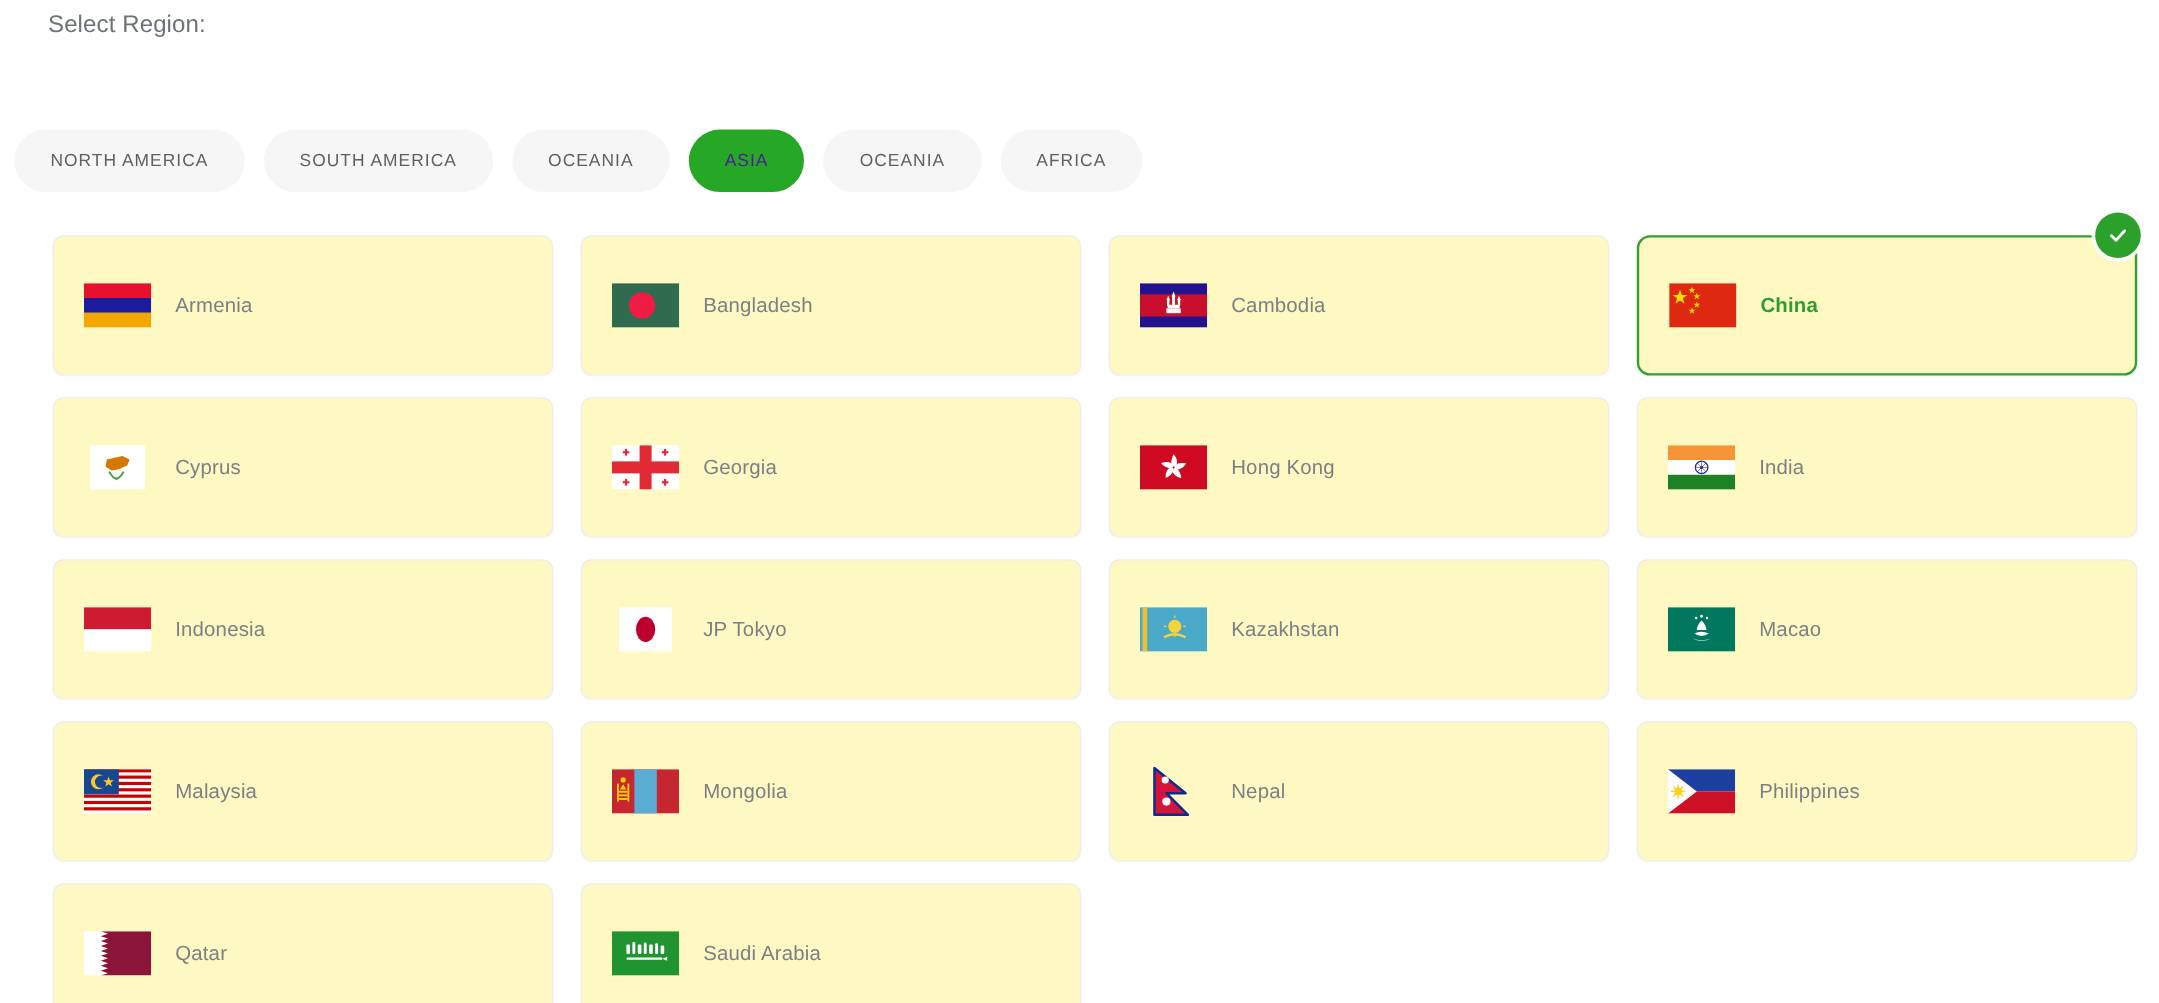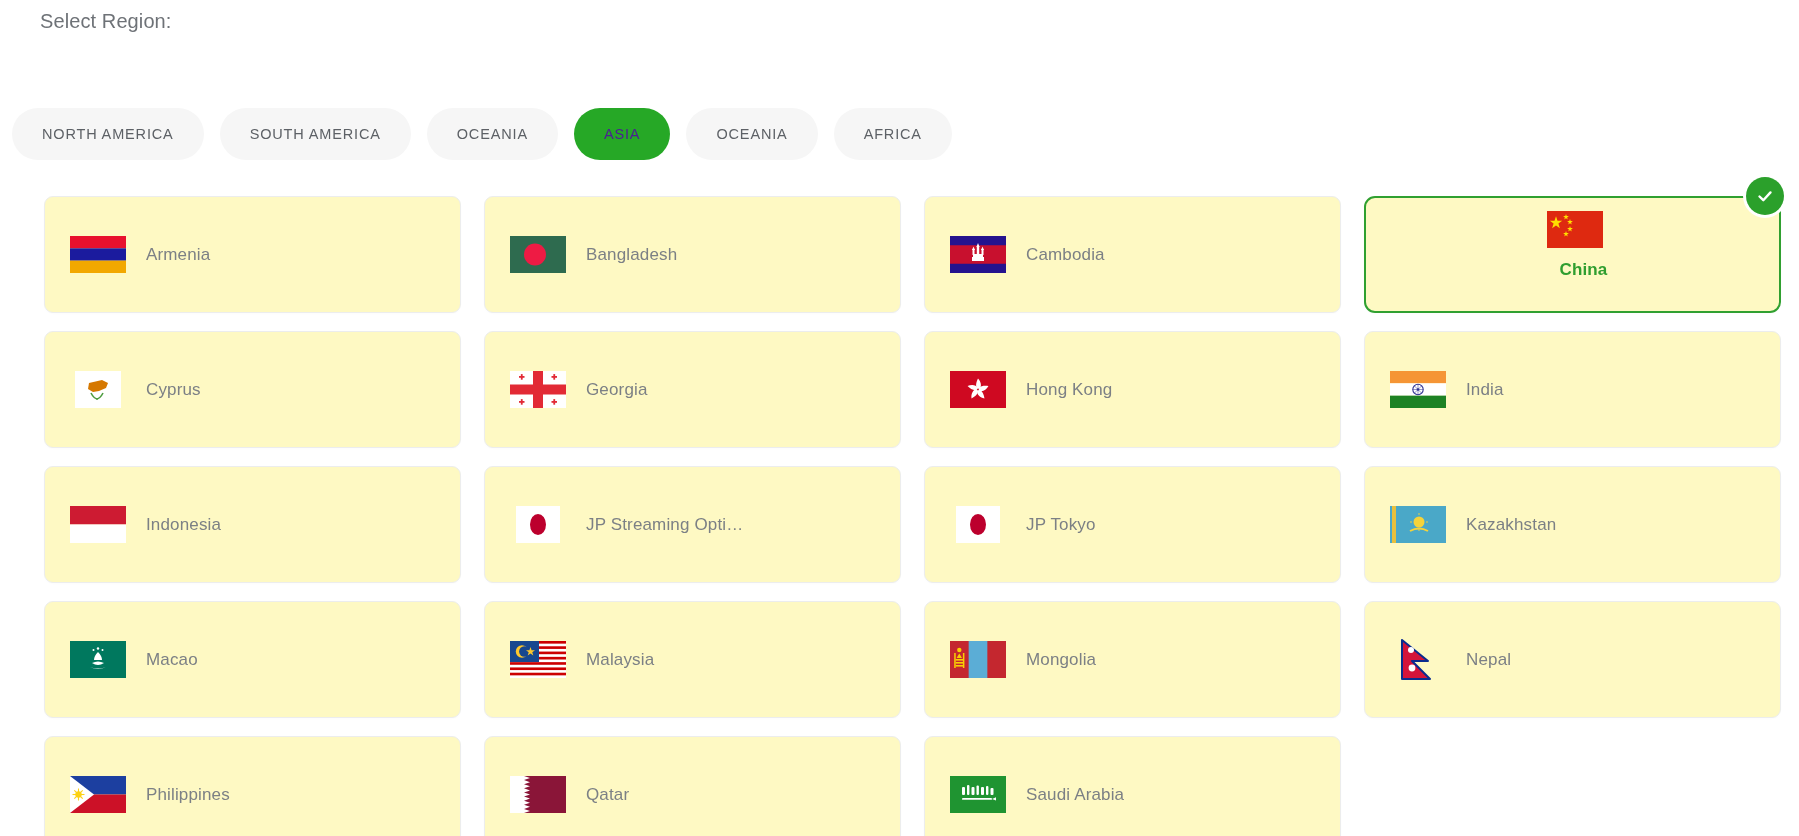--- a/index.html
+++ b/index.html
@@ -84,21 +84,20 @@
     border-radius: 9px;
     display: flex;
     align-items: center;
     padding-left: 22px;
     cursor: pointer;
     box-shadow: 0 1px 2px rgba(0,0,0,0.016);
   }
   .country-card.selected {
     border: 2px solid #30a030;
     border-radius: 11px;
-    flex-direction: column;
   }
 
   .flag-slot {
     width: 62px;
     height: 44px;
     flex: 0 0 62px;
     display: flex;
     align-items: center;
     justify-content: center;
     overflow: visible;
@@ -284,29 +283,20 @@
         </span>
         <span class="country-name">Indonesia</span>
       </div>
       <div class="country-card">
         <span class="flag-slot">
           <svg width="44" height="37" viewBox="0 0 44 37">
       <rect width="44" height="37" fill="#ffffff"></rect>
       <ellipse cx="22" cy="18.5" rx="8" ry="10.5" fill="#bc002d"></ellipse>
           </svg>
         </span>
-        <span class="country-name">JP Streaming Opti…</span>
-      </div>
-      <div class="country-card">
-        <span class="flag-slot">
-          <svg width="44" height="37" viewBox="0 0 44 37">
-      <rect width="44" height="37" fill="#ffffff"></rect>
-      <ellipse cx="22" cy="18.5" rx="8" ry="10.5" fill="#bc002d"></ellipse>
-          </svg>
-        </span>
         <span class="country-name">JP Tokyo</span>
       </div>
       <div class="country-card">
         <span class="flag-slot">
           <svg width="56" height="37" viewBox="0 0 56 37">
       <rect width="56" height="37" fill="#4aa8c8"></rect>
       <rect x="2" y="0" width="4" height="37" fill="#e8c03c"></rect>
       <circle cx="29" cy="16" r="5.5" fill="#f5d33a"></circle>
       <path d="M20 25 q9 -5 18 0" stroke="#f5d33a" stroke-width="2" fill="none"></path>
       <g stroke="#f5d33a" stroke-width="0.9">

